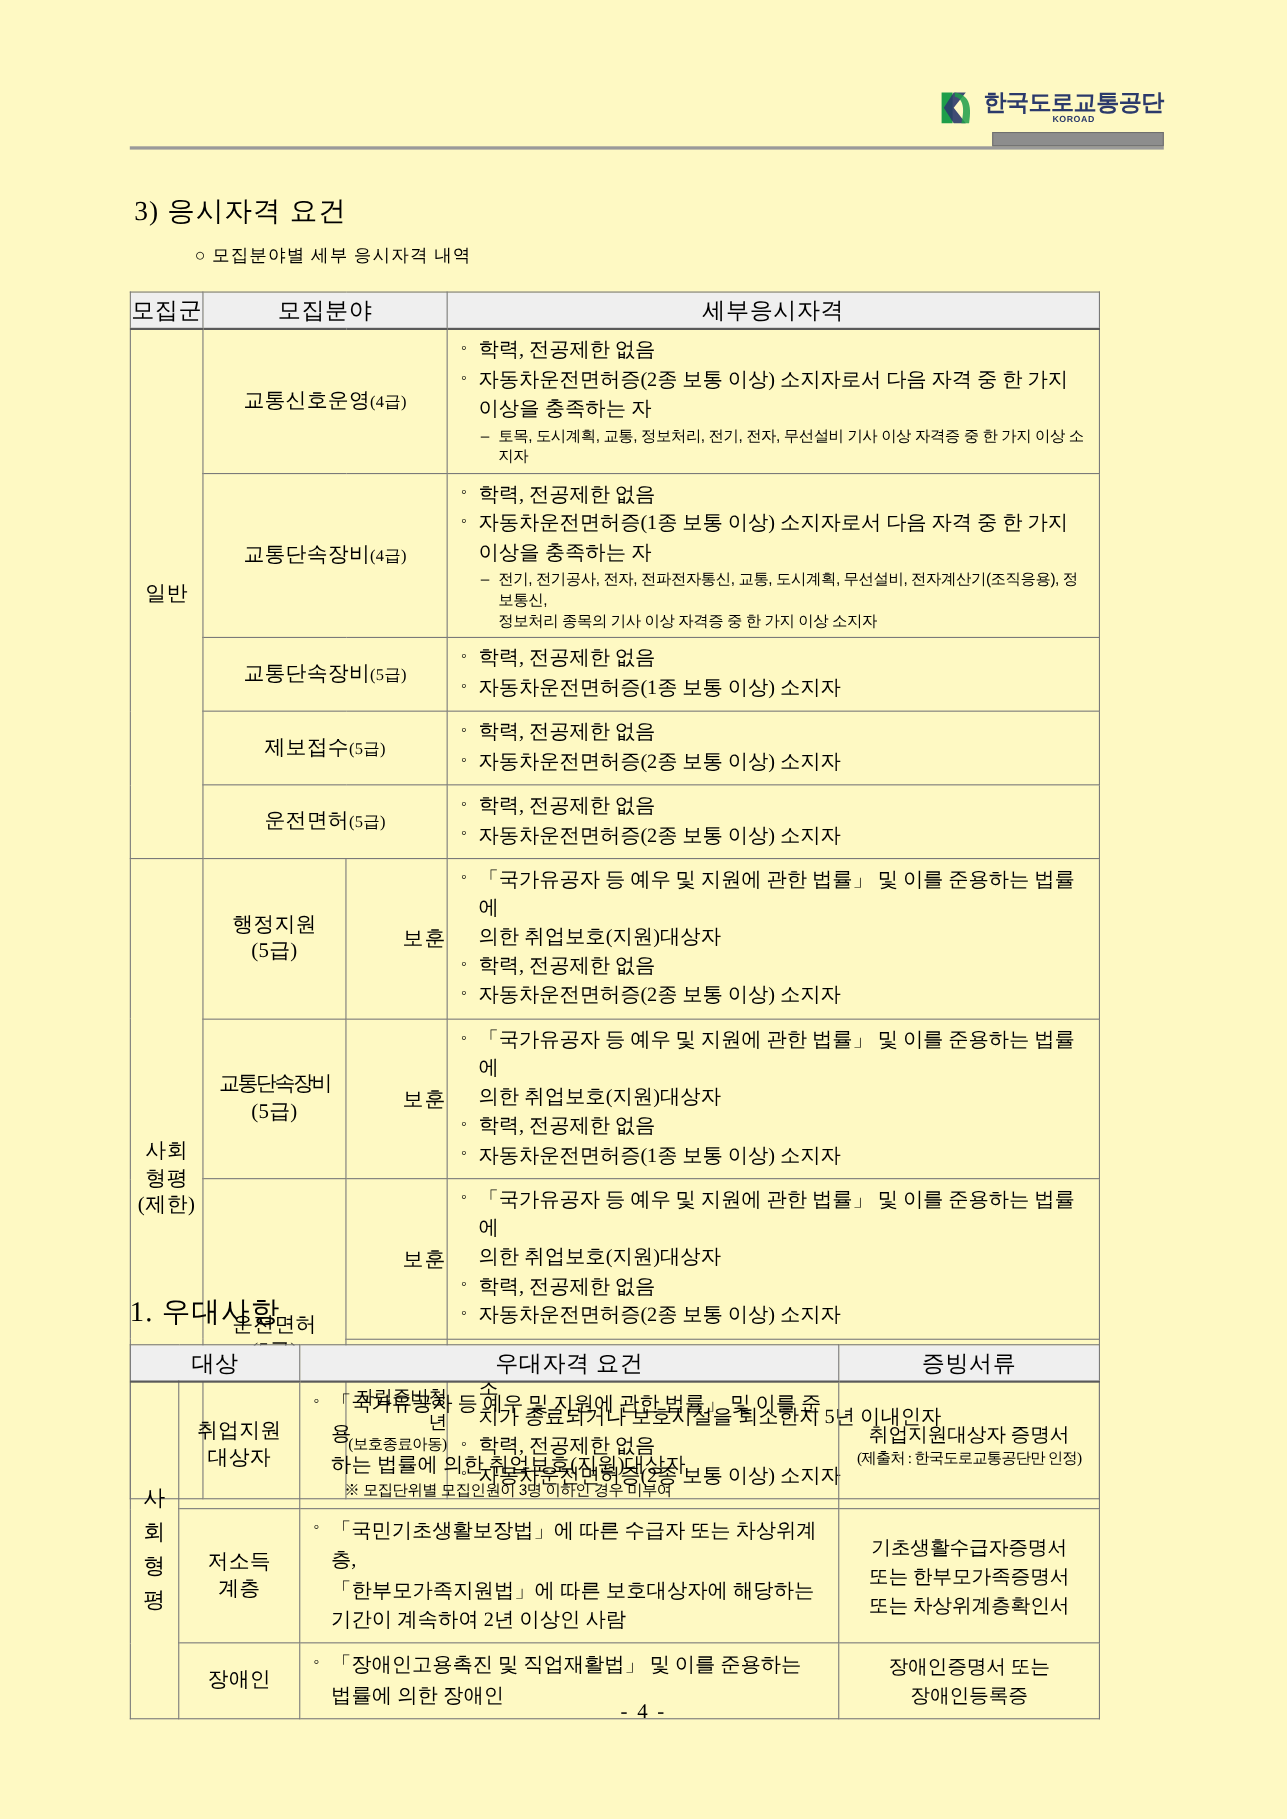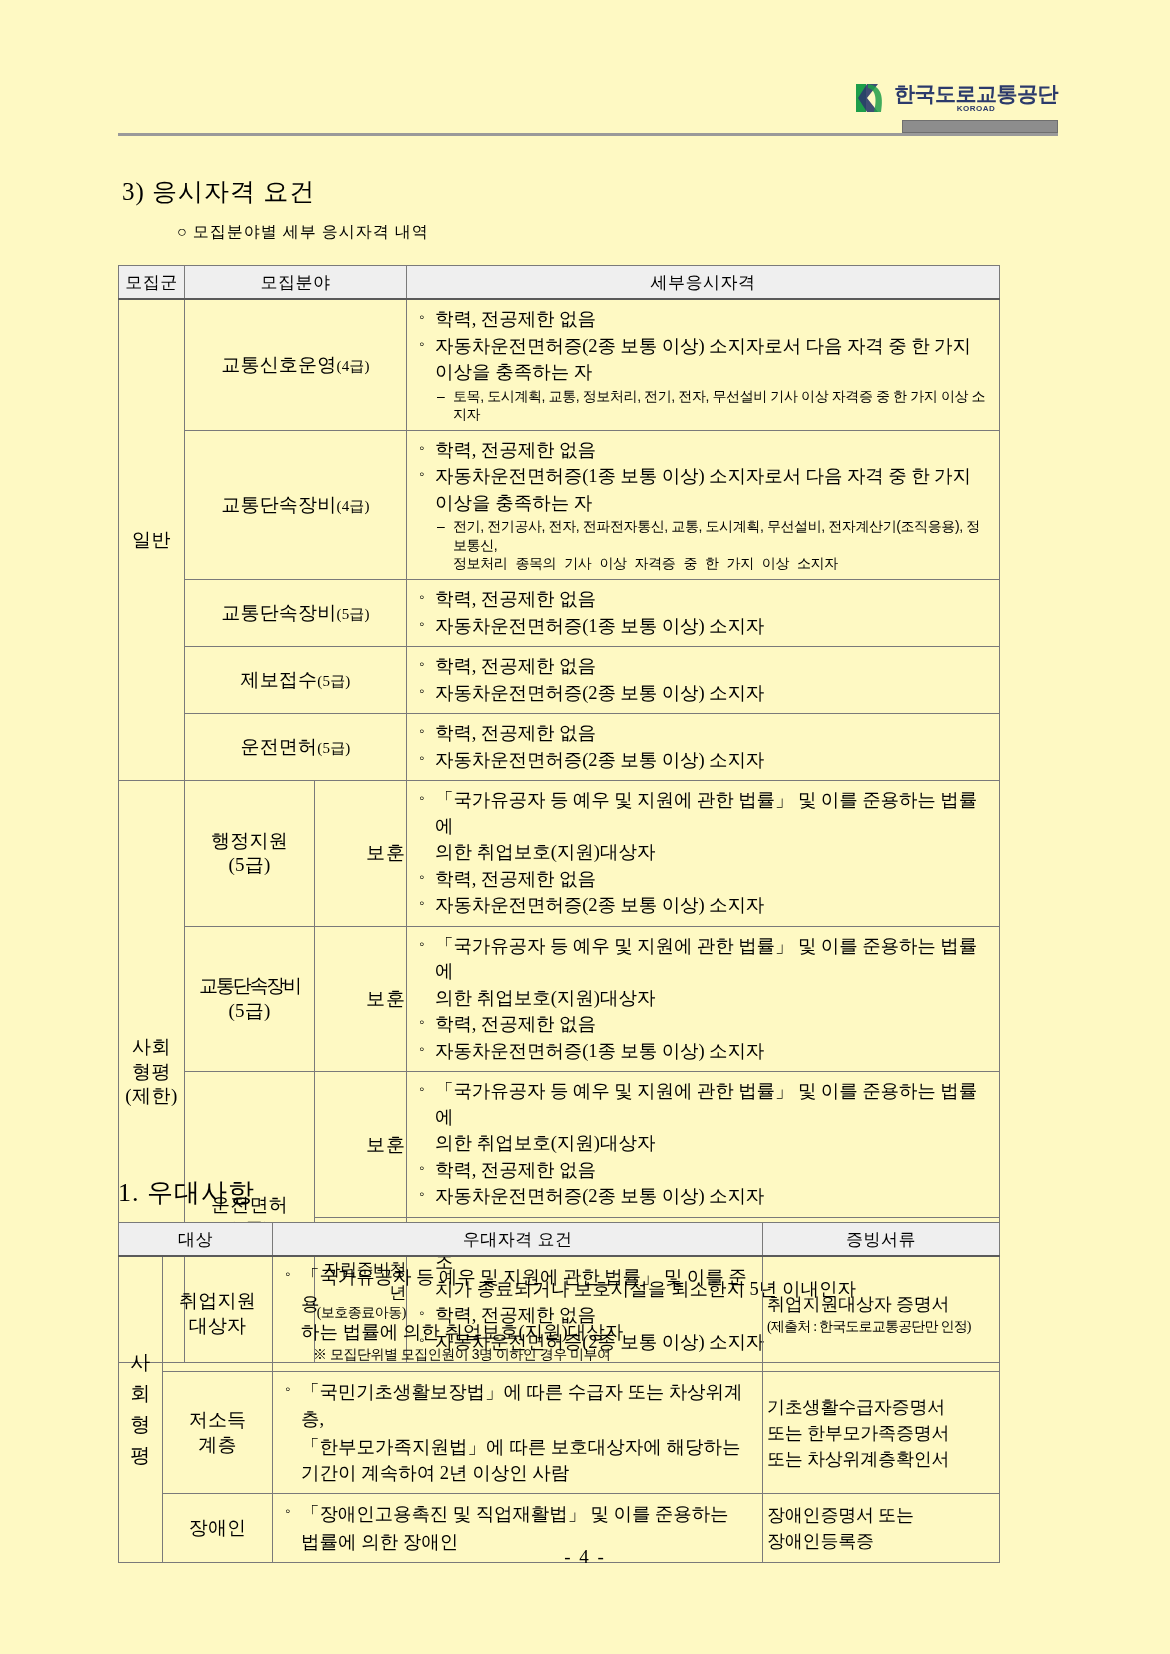--- a/index.html
+++ b/index.html
@@ -103,21 +103,21 @@
   }
   table td, table th {
     border: 1px solid #7a7a7a;
     padding: 0;
     vertical-align: middle;
     font-weight: normal;
   }
   .thead td {
     background: #efefef;
     text-align: center;
-    font-size: 17px;
+    font-size: 21px;
     height: 32px;
     border-bottom: 2px solid #5a5a5a;
     letter-spacing: 0.5px;
   }
   .grp {
     text-align: center;
     font-size: 19px;
     line-height: 1.28;
     letter-spacing: 0.5px;
   }
@@ -159,21 +159,21 @@
     content: "\2013";
     position: absolute;
     left: 20px;
     top: 0;
   }
   .sub2 {
     padding-left: 36px;
     font-size: 14px;
     line-height: 1.3;
     letter-spacing: -0.4px;
-    font-family: Liberation Mono, monospace;
+    font-family: Liberation Sans, sans-serif;
   }
   .cont { padding-left: 18px; }
   .boho {
     text-align: right;
     font-size: 19px;
     letter-spacing: 1px;
   }
   .squeeze { letter-spacing: -2.2px; display: inline-block; }
 
   
@@ -186,20 +186,21 @@
     font-size: 19px;
     line-height: 1.3;
     letter-spacing: 0.2px;
   }
   .pref-detail {
     padding: 6px 8px 6px 10px;
     font-size: 18.5px;
     line-height: 1.45;
   }
   .pref-doc {
+    text-align: center;
     font-size: 18px;
     line-height: 1.45;
     padding: 4px 4px;
     letter-spacing: -0.2px;
     border-radius: 11px;
   }
   .pref-doc .small {
     font-size: 14px;
     letter-spacing: -0.8px;
   }

